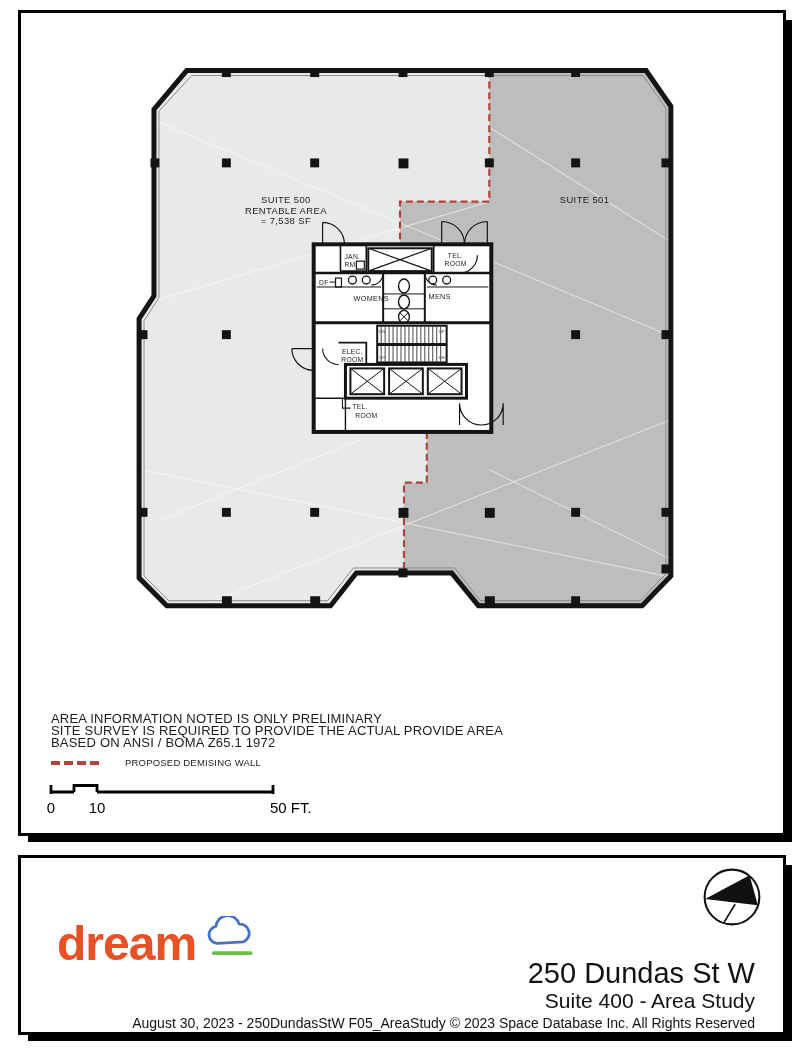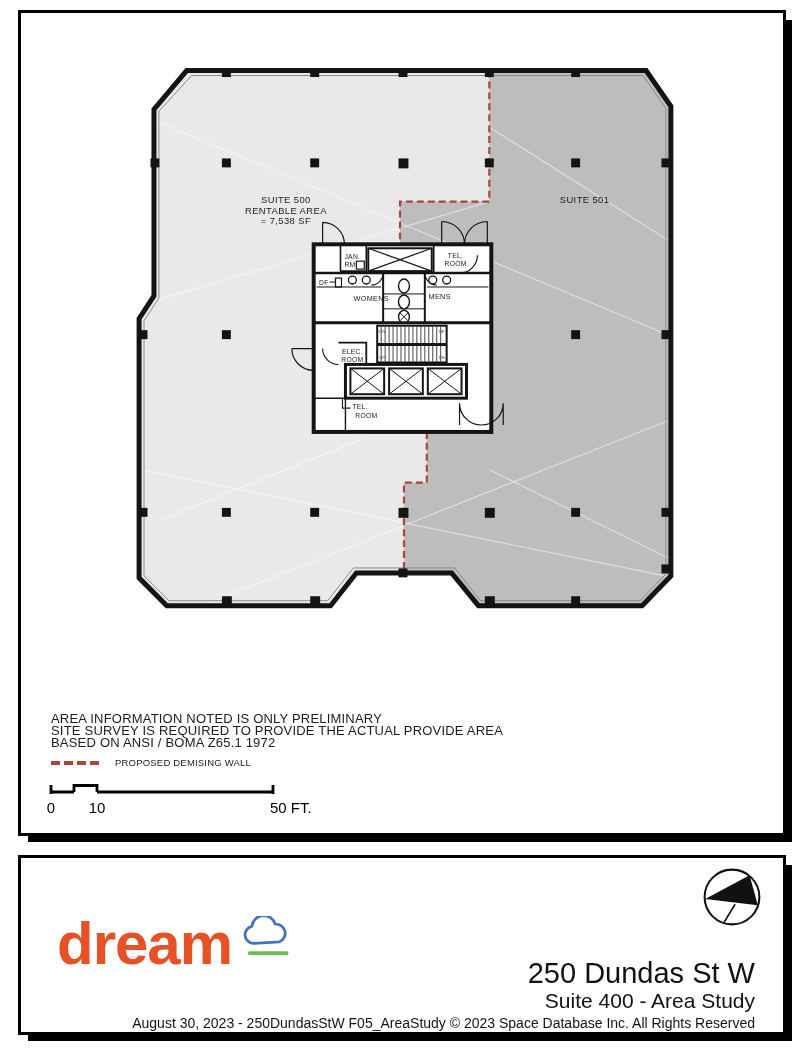--- a/index.html
+++ b/index.html
@@ -4,25 +4,25 @@
 <style>
   html,body{margin:0;padding:0;background:#fff;}
   body{font-family:"Liberation Sans", sans-serif; -webkit-font-smoothing:antialiased;}
   .page{position:relative;width:808px;height:1050px;background:#fff;overflow:hidden;}
   .sheet{position:absolute;background:#fff;border:3px solid #000;box-sizing:border-box;
          box-shadow:8px 8px 0 -2px #000;}
   .main-sheet{left:18px;top:10px;width:768px;height:826px;}
   .footer-sheet{left:18px;top:855px;width:768px;height:180px;}
   .plan-svg{position:absolute;left:0;top:0;width:100%;height:100%;}
   .notes{position:absolute;left:30px;top:700px;font-size:13px;color:#1c1c1c;line-height:12px;letter-spacing:.2px;}
-  .legend-row{position:absolute;left:30px;top:744px;display:flex;align-items:center;gap:10px;}
+  .legend-row{position:absolute;left:30px;top:744px;display:flex;align-items:center;gap:20px;}
   .legend-label{font-size:9.5px;color:#1c1c1c;letter-spacing:.2px;}
   .scalebar-svg{position:absolute;left:25px;top:755px;width:300px;height:52px;}
   .logo-wrap{position:absolute;left:36px;top:58px;display:flex;align-items:flex-start;gap:8px;}
-  .logo-text{font-size:60px;font-weight:bold;color:#e65125;line-height:56px;letter-spacing:-1px;}
+  .logo-text{font-size:48px;font-weight:bold;color:#e65125;line-height:56px;letter-spacing:-1px;}
   .north-svg{position:absolute;left:680px;top:8px;width:62px;height:62px;}
   .titleblock{position:absolute;right:28px;top:70px;text-align:right;color:#111;margin-top:30px;}
   .tb-line1,.tb-line2{font-size:29px;line-height:30px;}
   .tb-line3{font-size:21px;line-height:23px;margin-top:1px;}
   .tb-credit{font-size:14px;line-height:15px;margin-top:4px;color:#141414;}
   text{font-family:"Liberation Sans", sans-serif;}
 </style>
 </head>
 <body>
 

